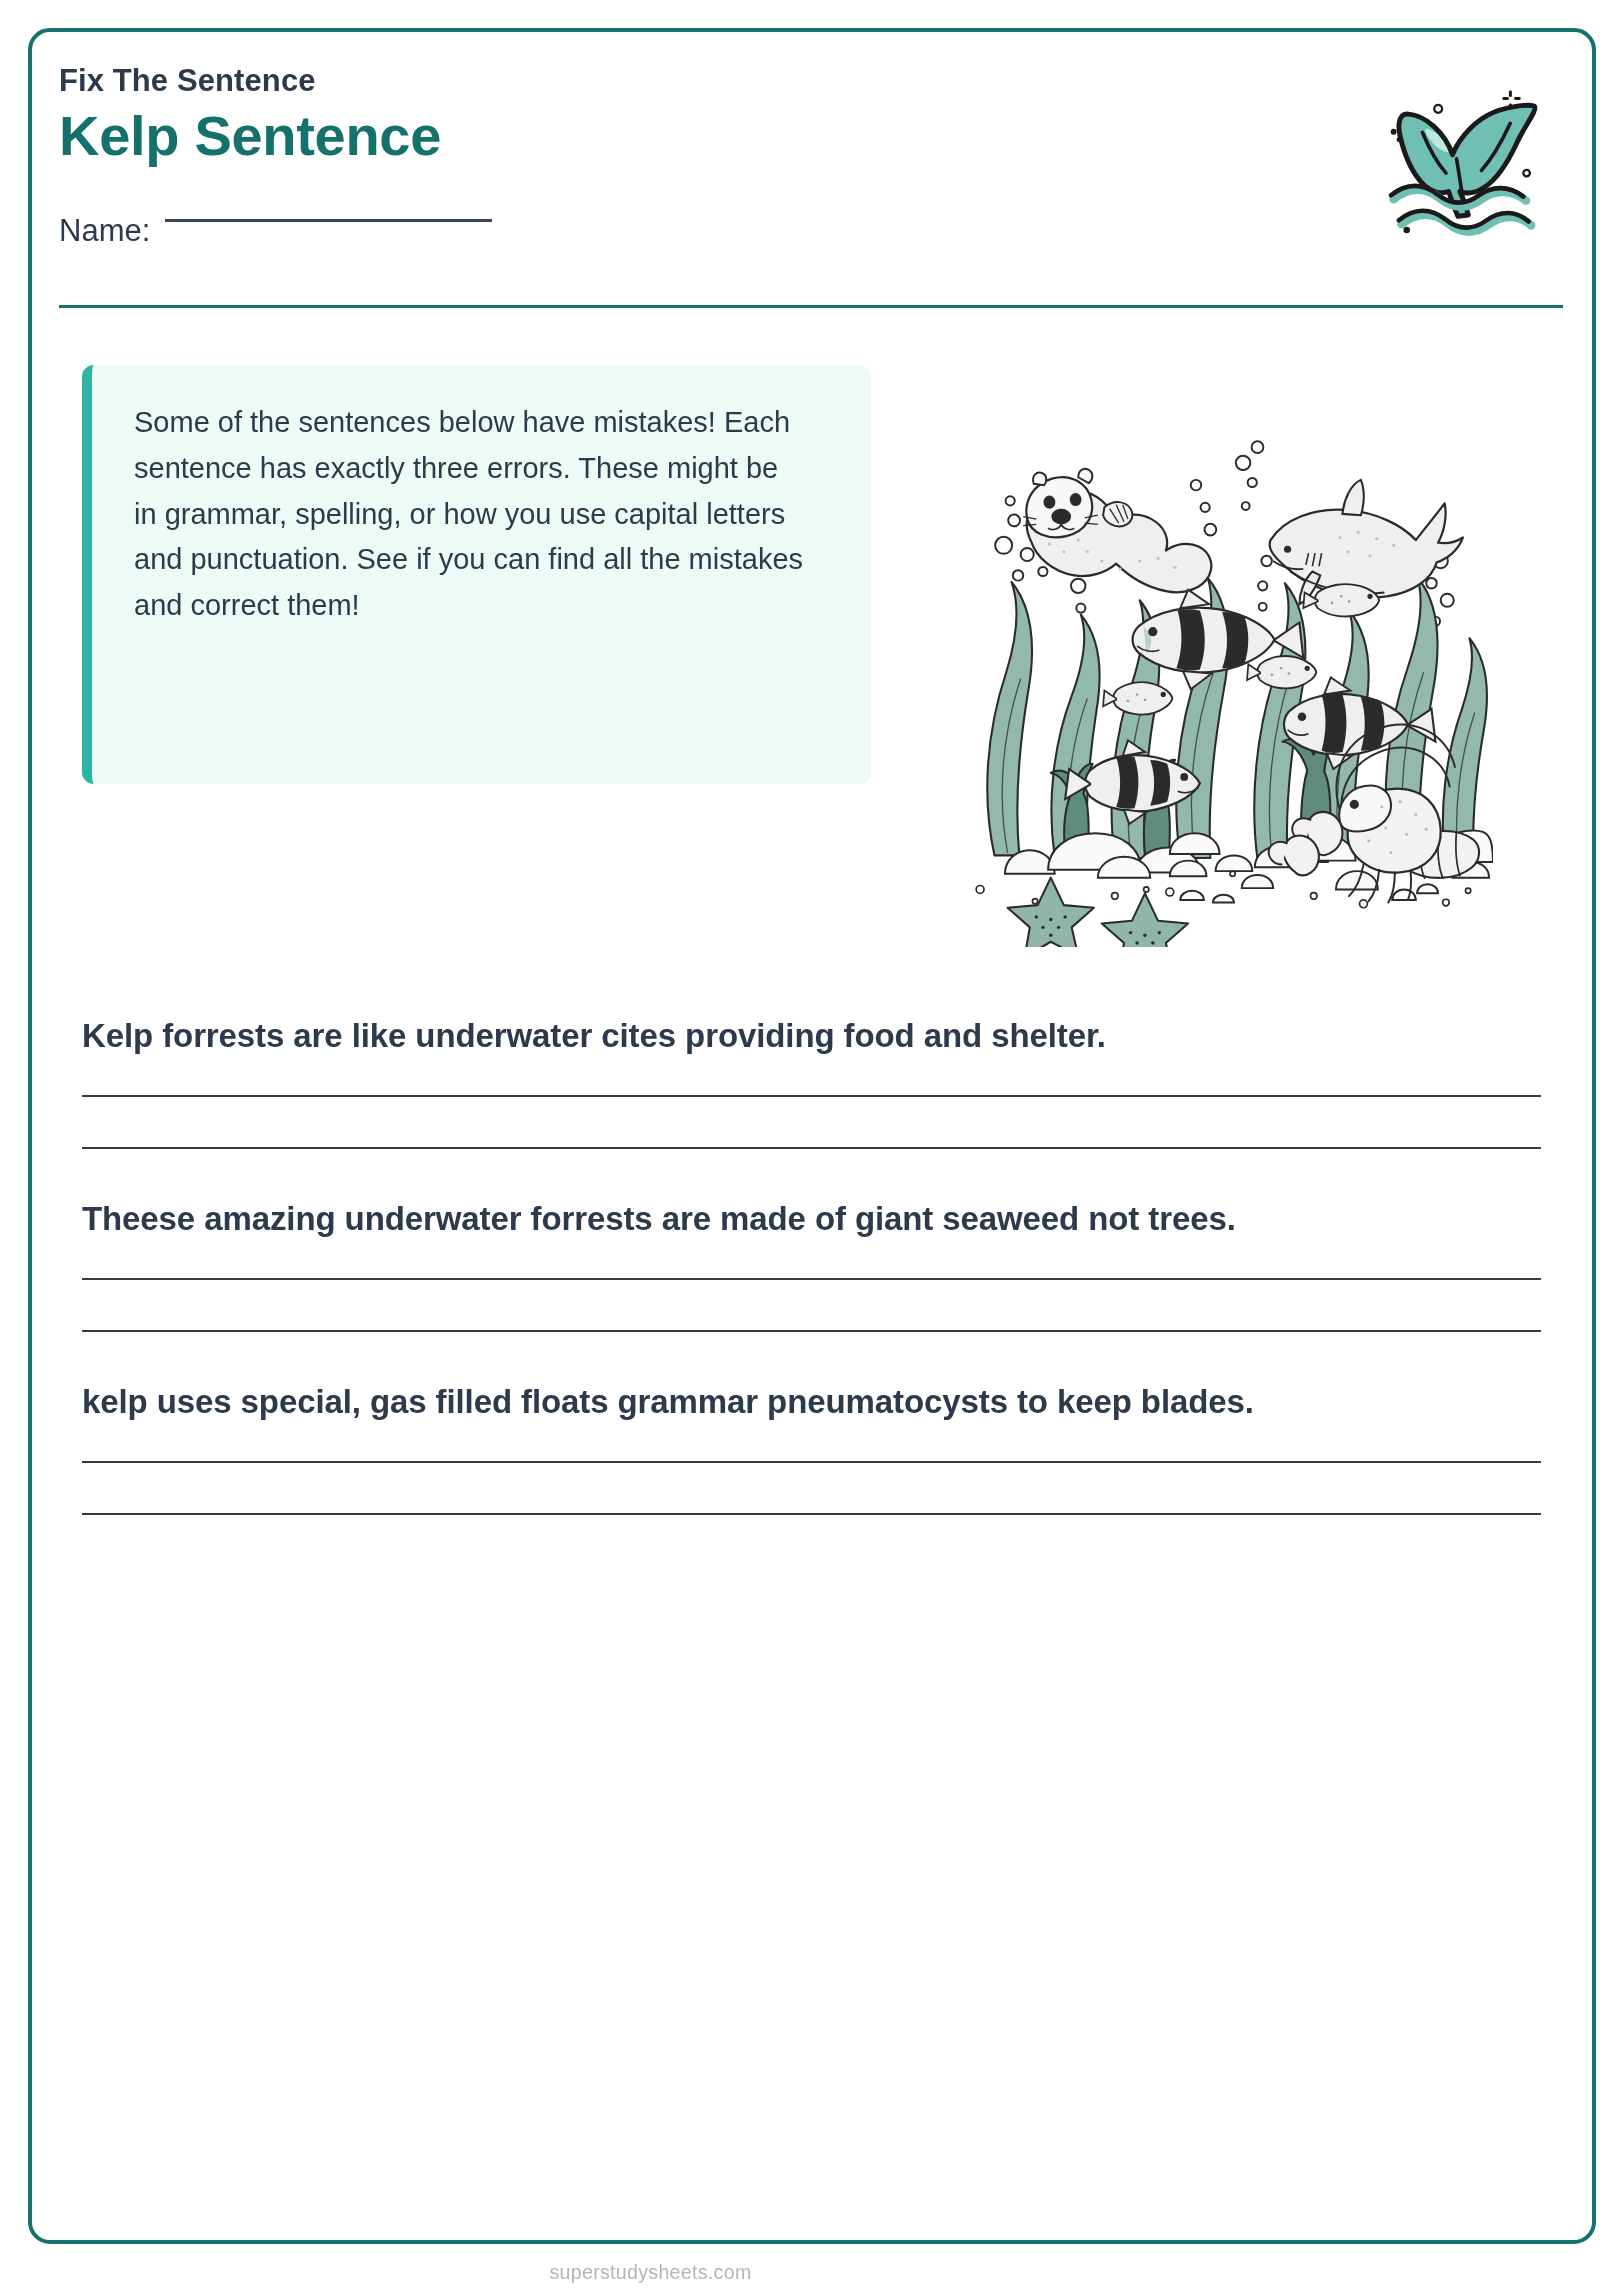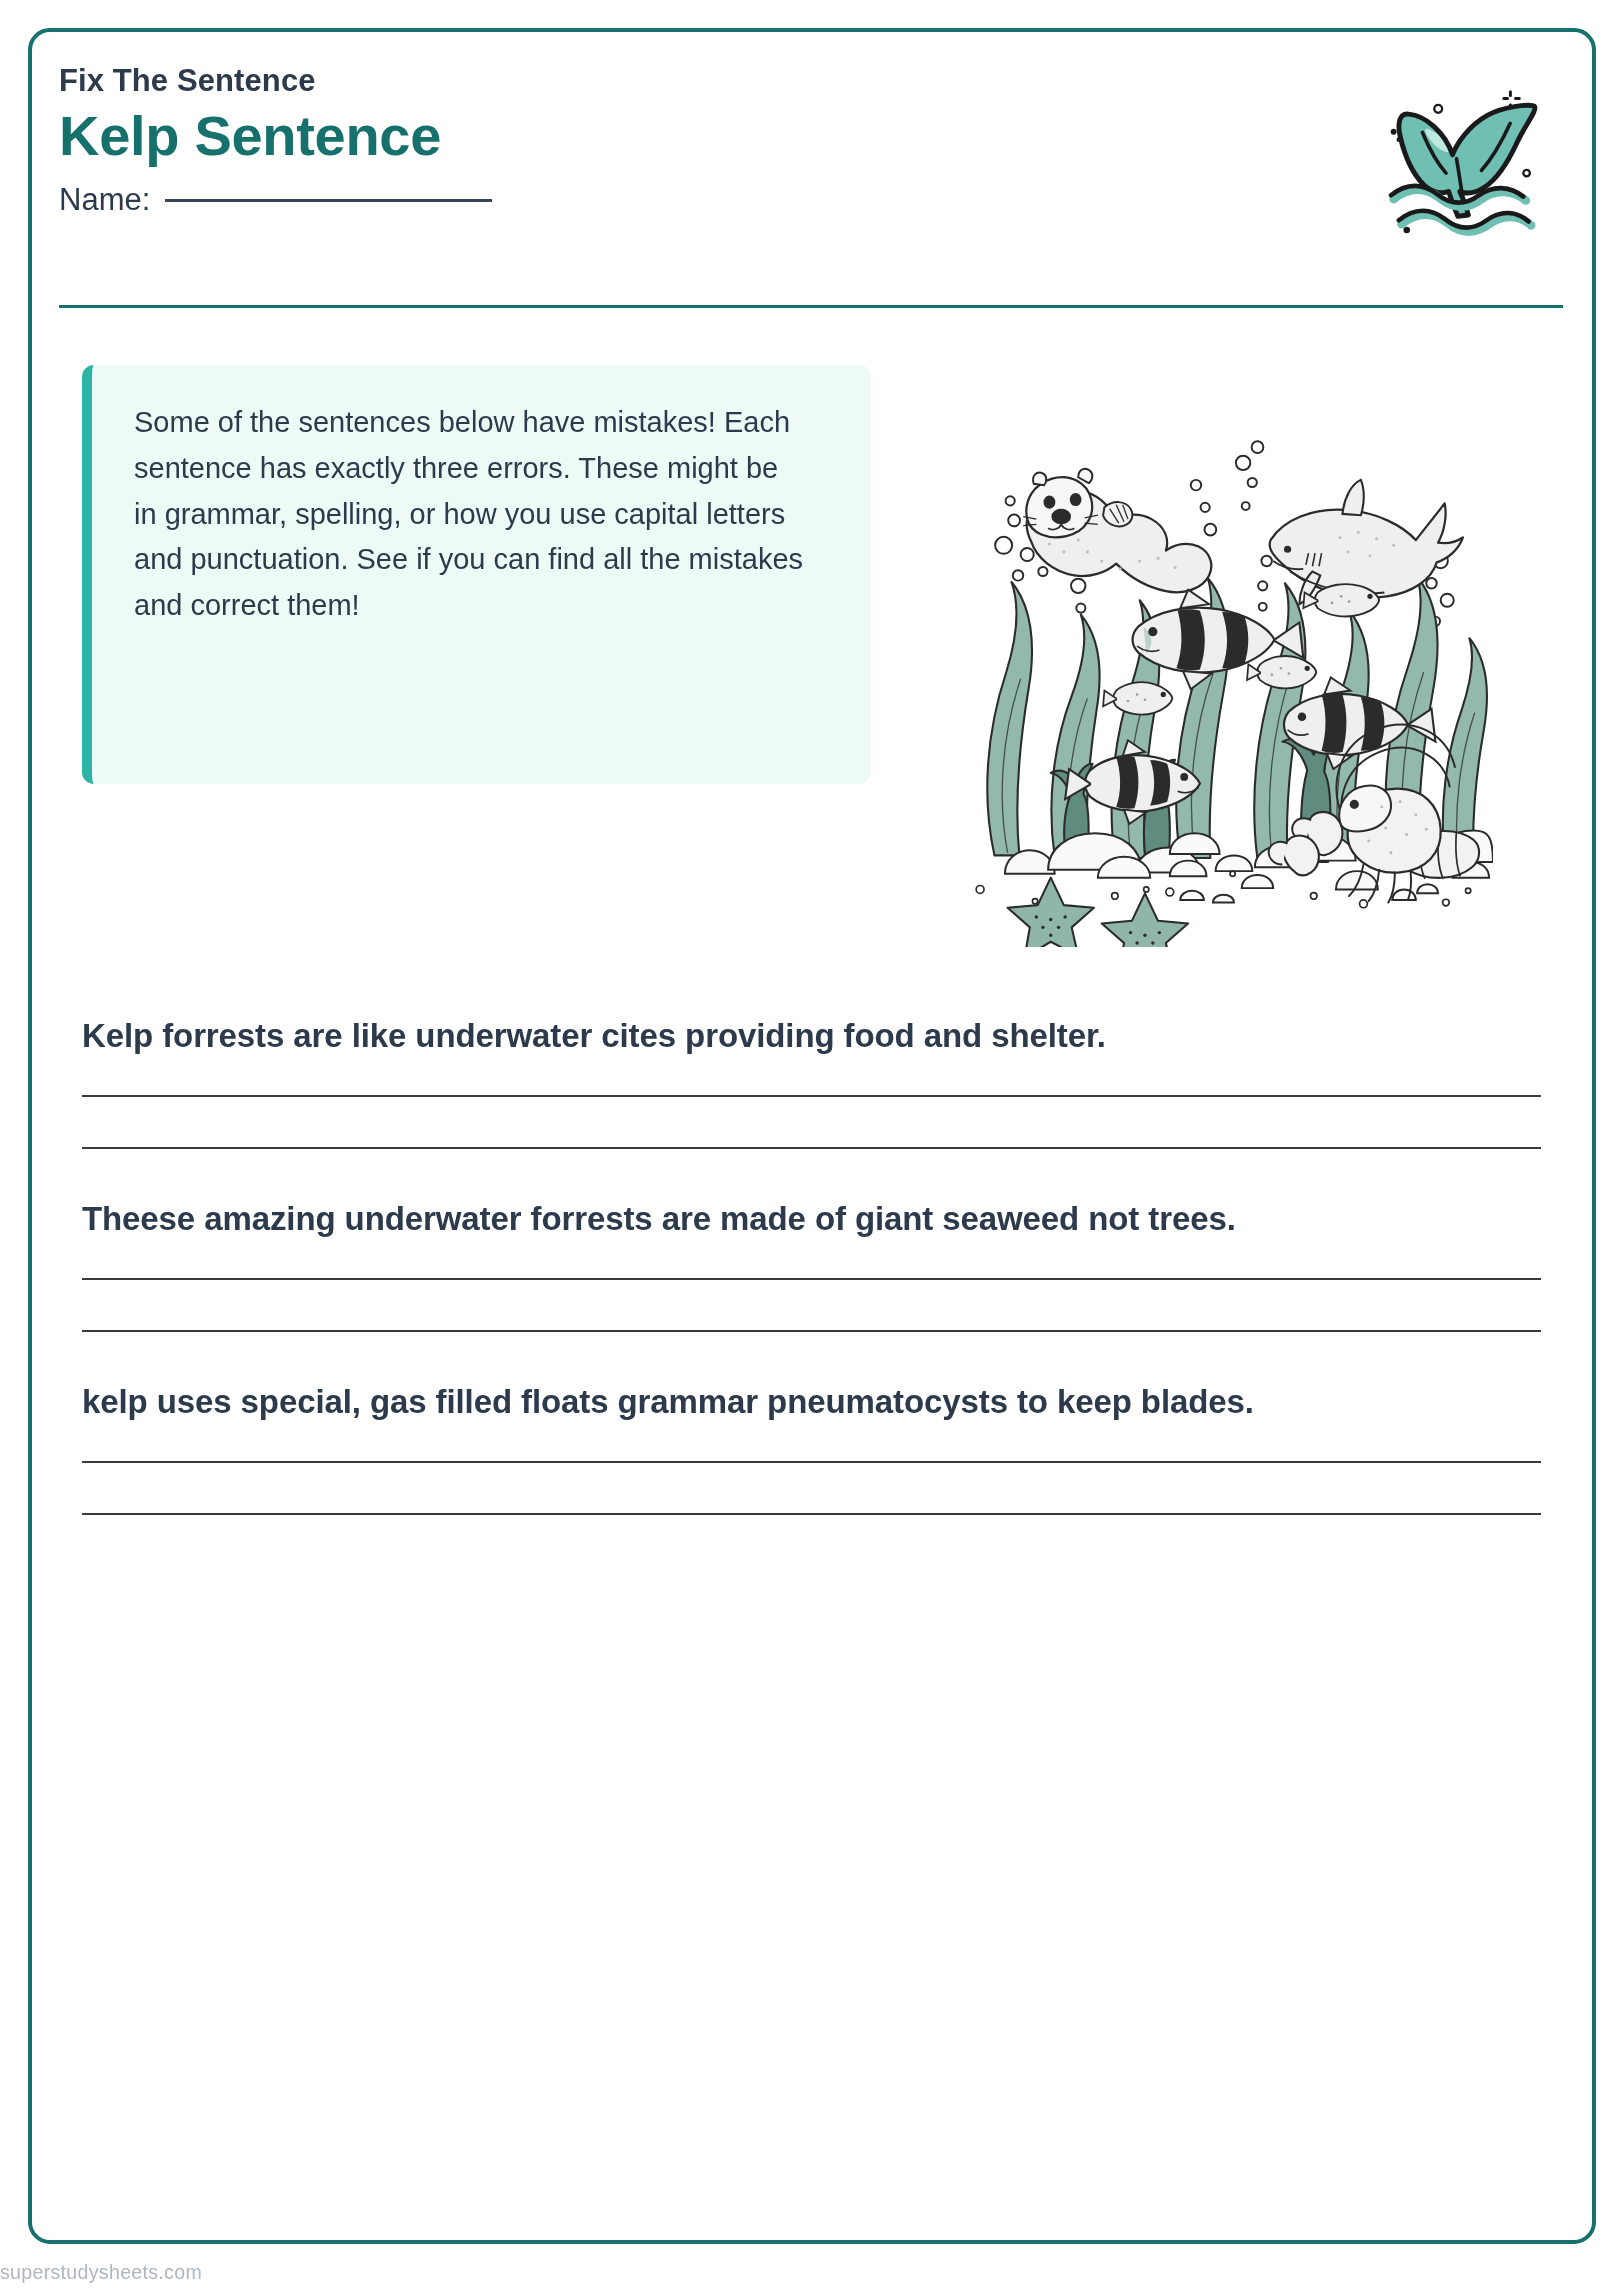--- a/index.html
+++ b/index.html
@@ -60,23 +60,23 @@
     top: 47px;
     font-size: 56px;
     font-weight: 700;
     color: #16706B;
     letter-spacing: -0.3px;
     white-space: nowrap;
   }
   .name-row {
     position: absolute;
     left: 0;
-    top: 128px;
+    top: 159px;
     display: flex;
-    align-items: center;
+    align-items: flex-start;
     gap: 15px;
   }
   .name-label {
     font-size: 31px;
     color: #2C3A4B;
     font-weight: 400;
     line-height: 1;
   }
   .name-blank {
     width: 327px;
@@ -154,21 +154,21 @@
   }
   .answer-line:last-child { margin-bottom: 0; }
   .item-gap { height: 47px; }
 
   
   .footer {
     position: absolute;
     left: 0;
     top: 2261px;
     width: 1301px;
-    text-align: left;
+    text-align: center;
     font-size: 19.6px;
     color: #AEB6BE;
     letter-spacing: 0.3px;
   }
 </style>
 </head>
 <body>
 
 <div class="sheet">
 

